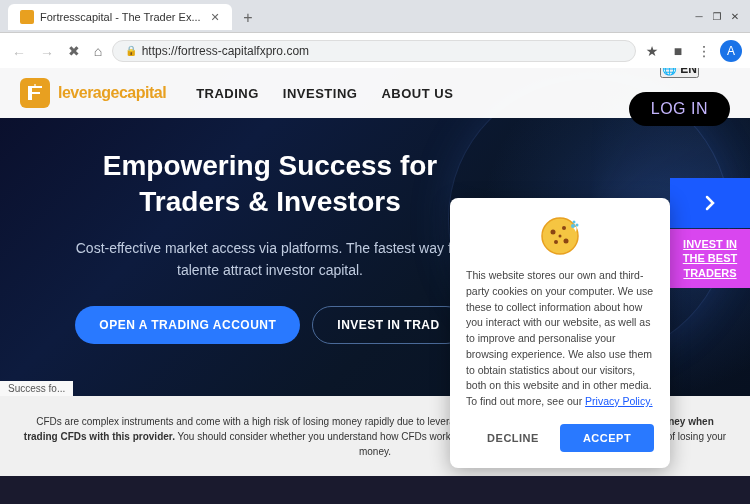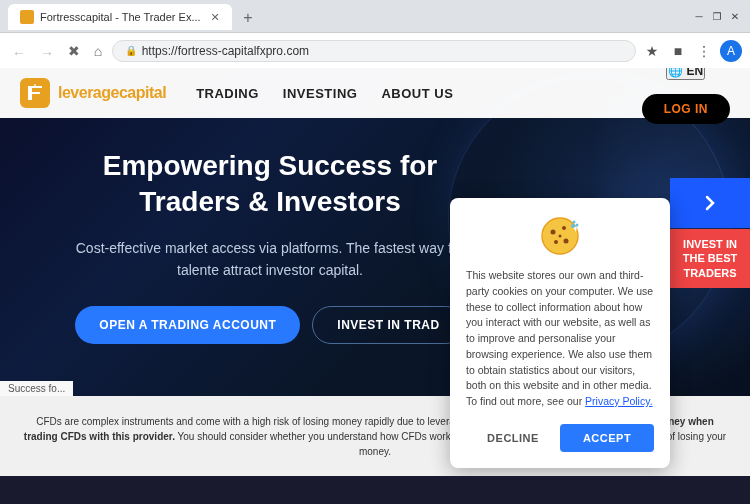--- a/index.html
+++ b/index.html
@@ -214,26 +214,26 @@
       display: flex;
       align-items: center;
       gap: 4px;
       font-size: 12px;
       font-weight: 600;
       color: #222;
       cursor: pointer;
     }
     .login-btn {
       background: #000;
-      color: #f97316;
+      color: #c4b5fd;
       border: none;
       border-radius: 20px;
       padding: 8px 22px;
-      font-size: 12px;
-      font-weight: 700;
+      font-size: 16px;
+      font-weight: 400;
       cursor: pointer;
       letter-spacing: 0.5px;
     }
 
     
     .hero-content {
       position: relative;
       z-index: 5;
       padding: 30px 60px;
       max-width: 540px;
@@ -294,29 +294,30 @@
     .invest-arrow-btn {
       background: #1a5aff;
       width: 80px;
       height: 50px;
       display: flex;
       align-items: center;
       justify-content: center;
       cursor: pointer;
     }
     .invest-label {
-      background: #ef4444;
+      background: #d946ef;
       padding: 8px 6px;
       text-align: center;
       font-size: 11px;
       font-weight: 700;
       color: #fff;
       line-height: 1.3;
       text-transform: uppercase;
       margin-top: 1px;
+      text-decoration: underline;
     }
 
     
     .cookie-banner {
       position: absolute;
       right: 80px;
       top: 130px;
       width: 220px;
       background: #fff;
       border-radius: 8px;

